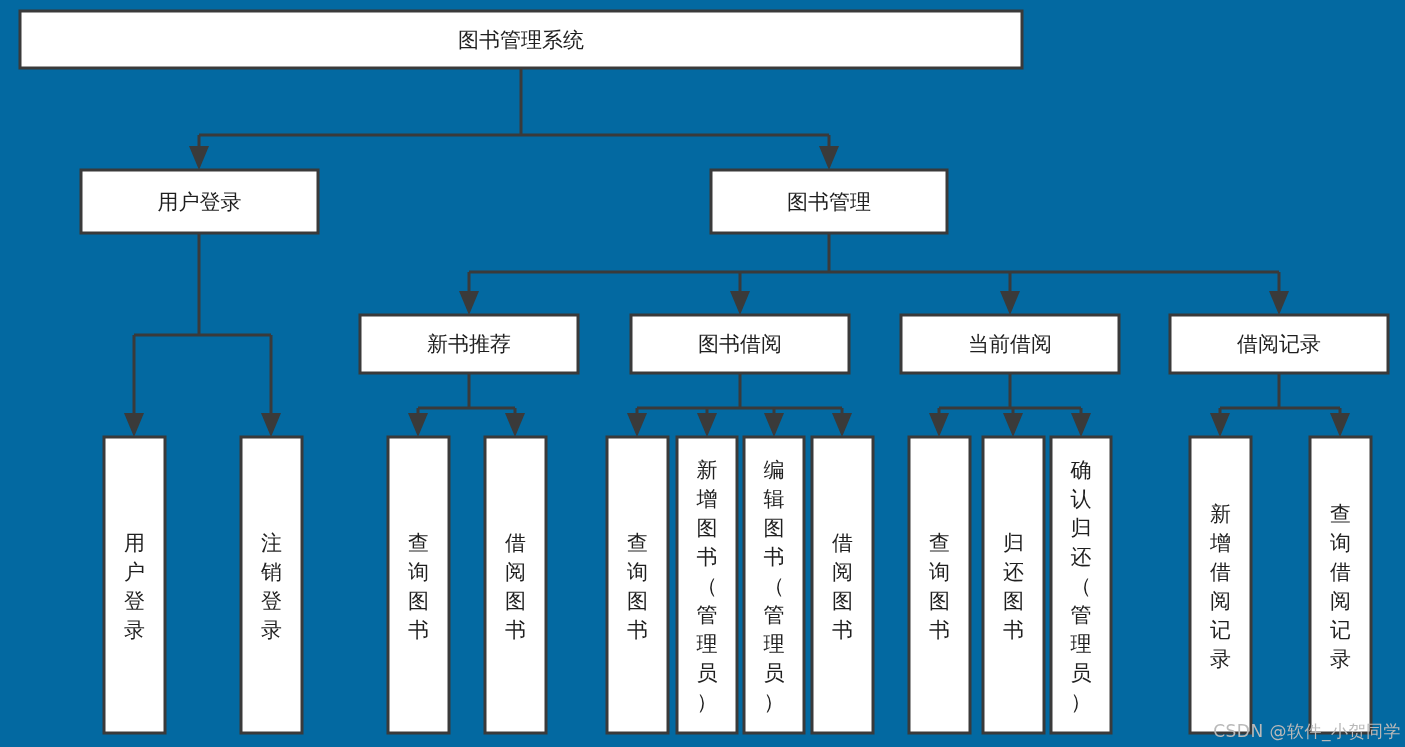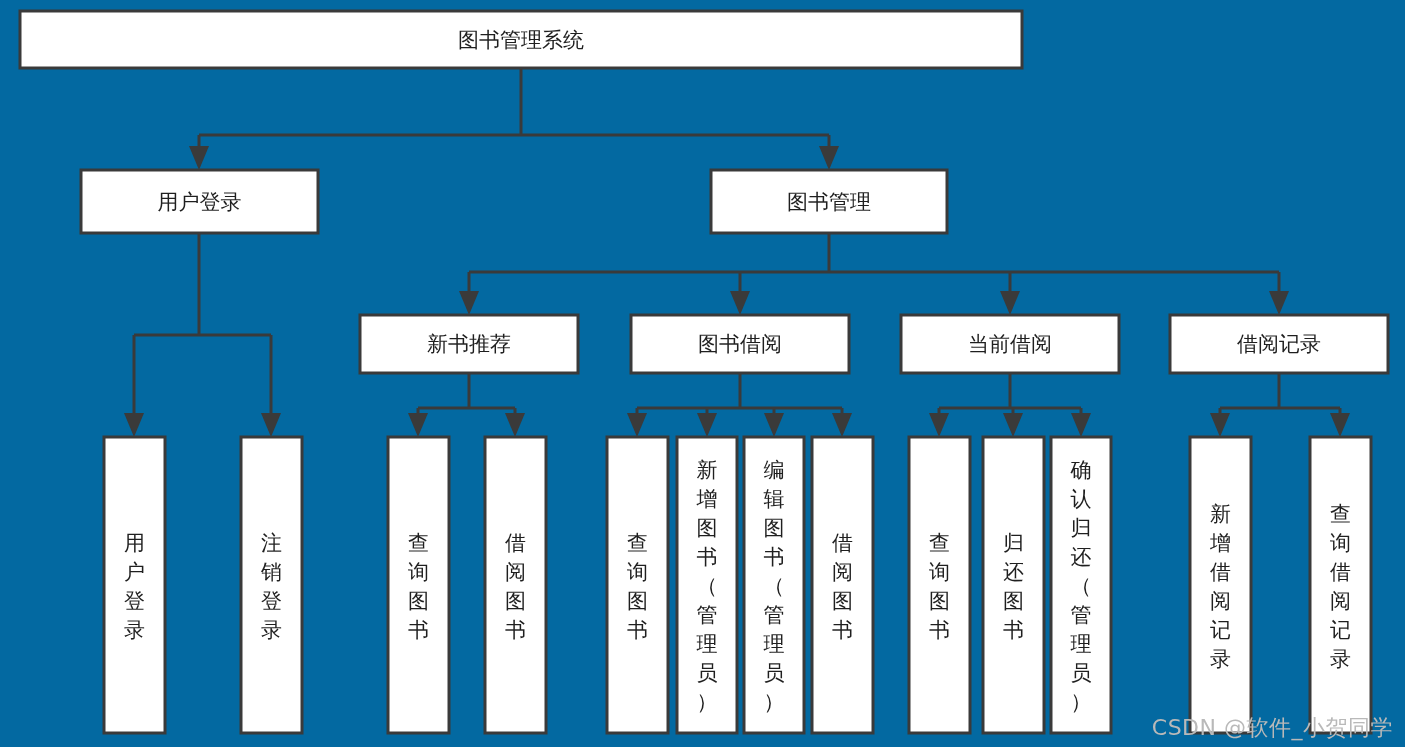--- a/index.html
+++ b/index.html
@@ -15,23 +15,23 @@
   .arrow-head{fill:#3a3a3a;stroke:none;}
   .node-label-h{
     font-family:"DejaVu Sans","Liberation Sans",sans-serif;
     font-size:21px;fill:#1f1f1f;text-anchor:middle;dominant-baseline:middle;
   }
   .node-label-v{
     font-family:"DejaVu Sans","Liberation Sans",sans-serif;
     font-size:21px;fill:#1f1f1f;text-anchor:middle;
   }
   .watermark{
-    position:absolute;right:12px;bottom:4px;
+    position:absolute;right:4px;bottom:4px;
     font-family:"DejaVu Sans","Liberation Sans",sans-serif;
-    font-size:22px;color:#b9b9b9;white-space:nowrap;letter-spacing:0.5px;
+    font-size:17px;color:#b9b9b9;white-space:nowrap;letter-spacing:0.5px;
   }
 </style>
 </head>
 <body>
 
 <div id="diagram-root">
   <svg id="diagram-canvas" viewBox="0 0 1405 747" xmlns="http://www.w3.org/2000/svg">
     <g id="connectors-layer">
         <g>
           <path class="connector" d="M 521 68 L 521 135"></path>

